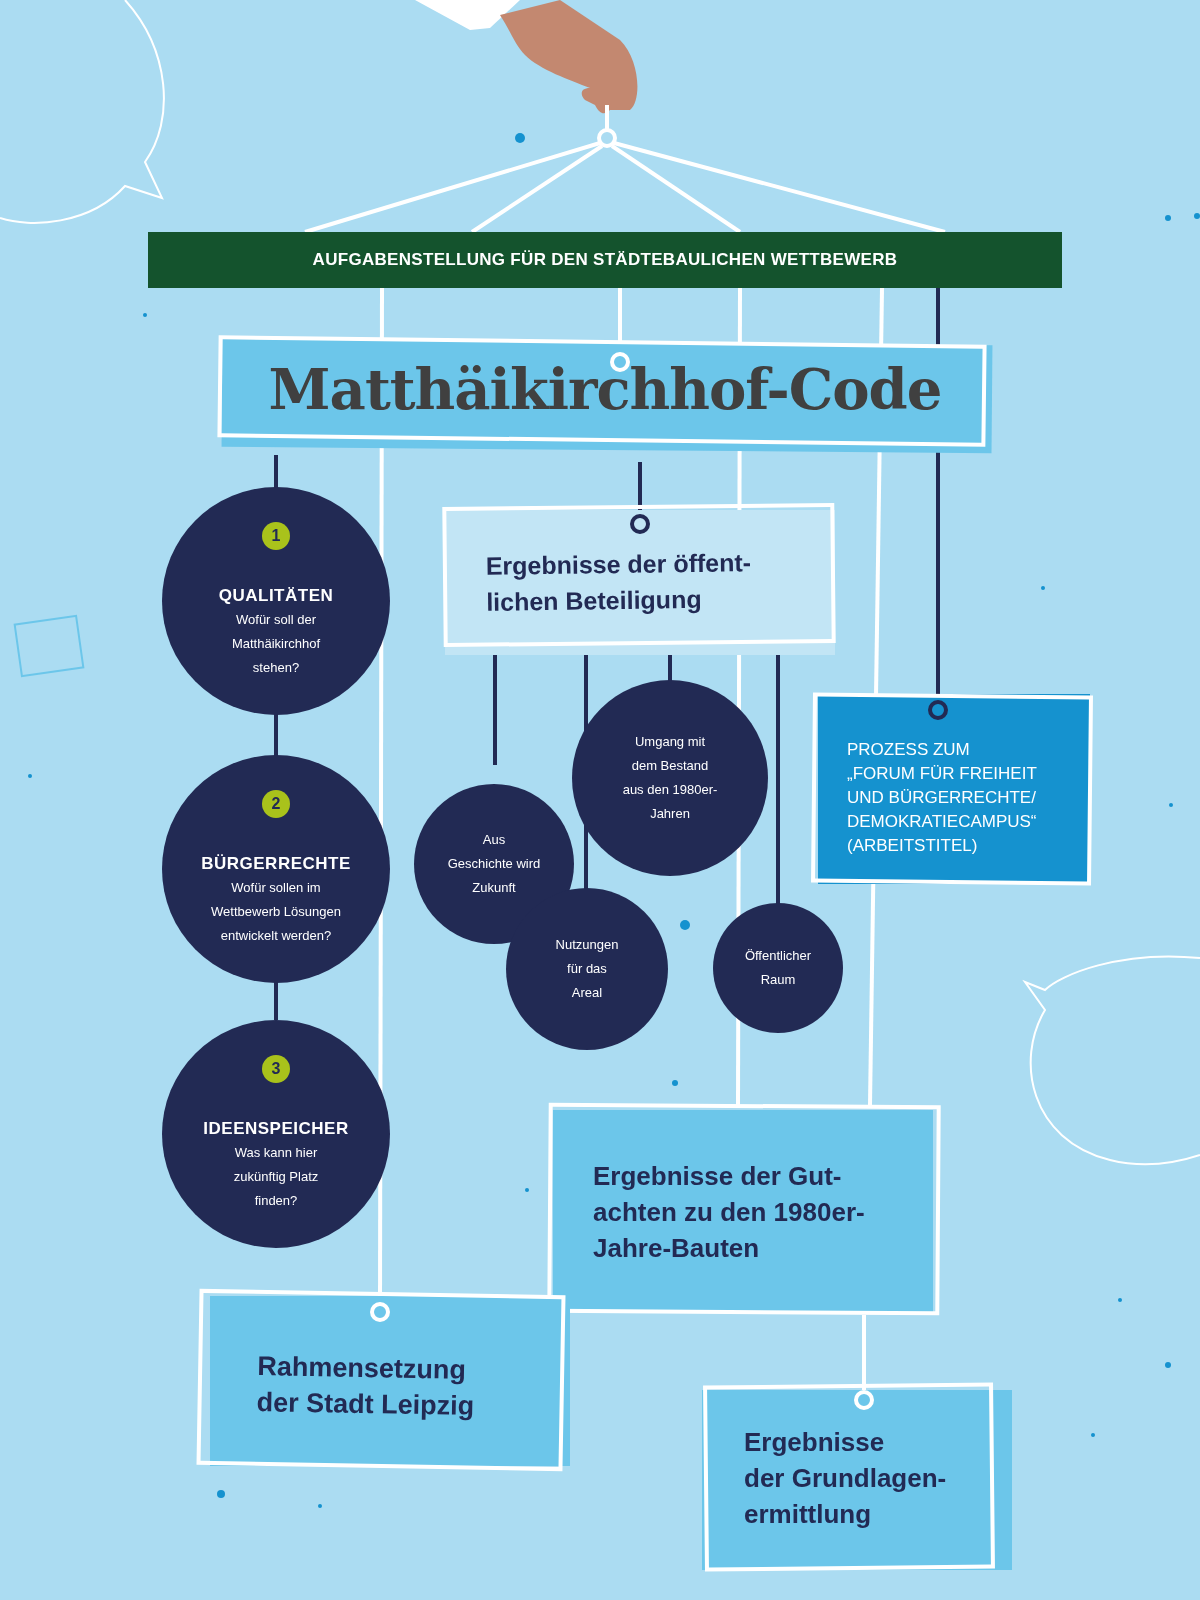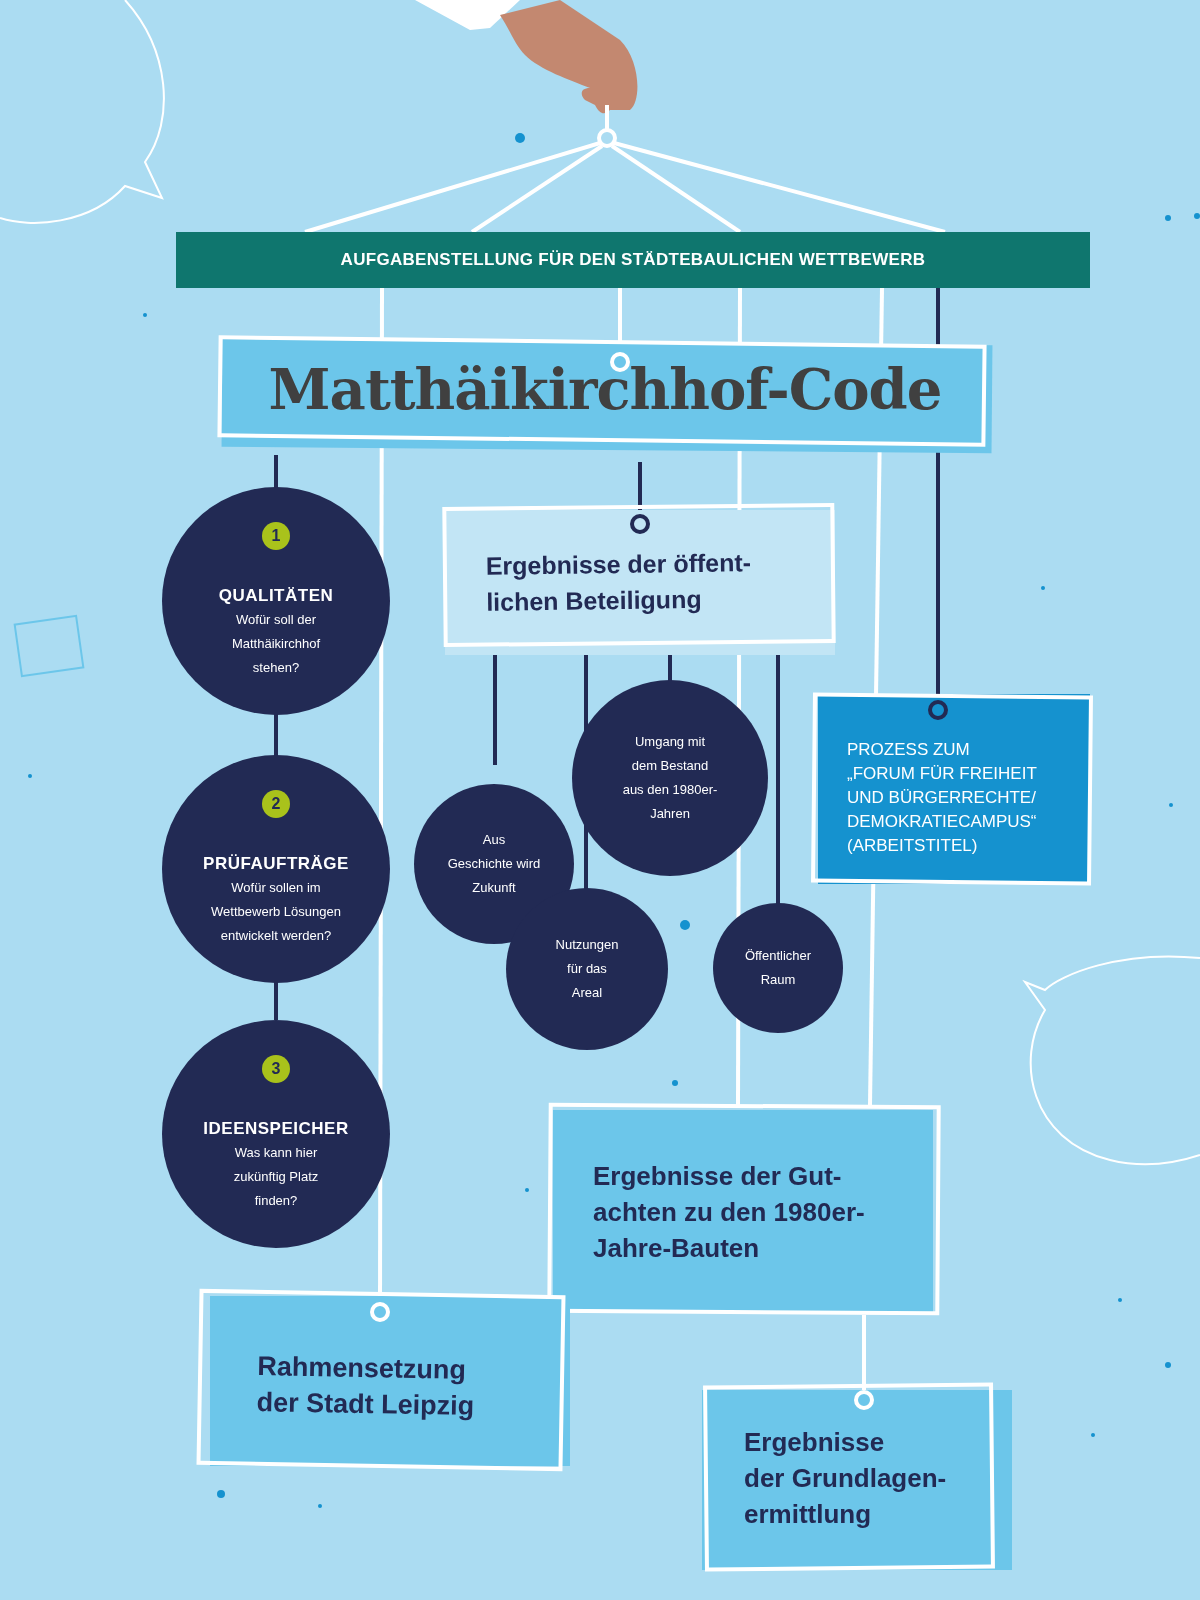--- a/index.html
+++ b/index.html
@@ -1,19 +1,19 @@
 <!DOCTYPE html>
 <html><head>
 <meta charset="utf-8">
 <style>
   html,body{margin:0;padding:0;}
   body{width:1200px;height:1600px;position:relative;overflow:hidden;background:#abdcf2;font-family:"Liberation Sans",sans-serif;}
   .abs{position:absolute;}
   svg.bg{position:absolute;left:0;top:0;}
-  .topbar{left:176px;top:232px;width:914px;height:56px;background:#0f766e;color:#fff;font-weight:bold;font-size:17px;display:flex;align-items:center;justify-content:center;letter-spacing:0.3px;text-align:right;}
+  .topbar{left:148px;top:232px;width:914px;height:56px;background:#14532d;color:#fff;font-weight:bold;font-size:17px;display:flex;align-items:center;justify-content:center;letter-spacing:0.3px;text-align:right;}
   .title-box{left:222px;top:342px;width:770px;height:108px;background:#6cc6ea;transform:rotate(0.5deg);}
   .title-frame{left:218px;top:340px;width:768px;height:102px;border:4px solid #fff;transform:rotate(0.7deg);box-sizing:border-box;}
   .title-text{left:230px;top:356px;width:750px;text-align:center;font-family:"DejaVu Serif",serif;font-weight:bold;font-size:56px;color:#404040;letter-spacing:-1px;}
   .circle{border-radius:50%;background:#222a54;color:#fff;display:flex;flex-direction:column;align-items:center;justify-content:center;text-align:center;font-size:17px;line-height:24px;}
   .num{width:28px;height:28px;border-radius:50%;background:#a9c21b;color:#222a54;font-weight:bold;font-size:16px;display:flex;align-items:center;justify-content:center;margin-bottom:10px;}
   .ctitle{font-weight:bold;font-size:17px;letter-spacing:0.5px;margin-top:24px;}
   .ctext{font-size:13px;white-space:pre-line;}
   .card-text{font-weight:bold;color:#222a54;white-space:pre-line;}
   .frame{border:4px solid #fff;box-sizing:border-box;}
 </style>
@@ -82,21 +82,21 @@
 
 <div class="abs circle" style="left:162px;top:487px;width:228px;height:228px;">
   <div class="num">1</div>
   <div class="ctitle">QUALITÄTEN</div>
   <div class="ctext">Wofür soll der
 Matthäikirchhof
 stehen?</div>
 </div>
 <div class="abs circle" style="left:162px;top:755px;width:228px;height:228px;">
   <div class="num">2</div>
-  <div class="ctitle">PRÜFAUFTRÄGE</div>
+  <div class="ctitle">BÜRGERRECHTE</div>
   <div class="ctext">Wofür sollen im
 Wettbewerb Lösungen
 entwickelt werden?</div>
 </div>
 <div class="abs circle" style="left:162px;top:1020px;width:228px;height:228px;">
   <div class="num">3</div>
   <div class="ctitle">IDEENSPEICHER</div>
   <div class="ctext">Was kann hier
 zukünftig Platz
 finden?</div>

